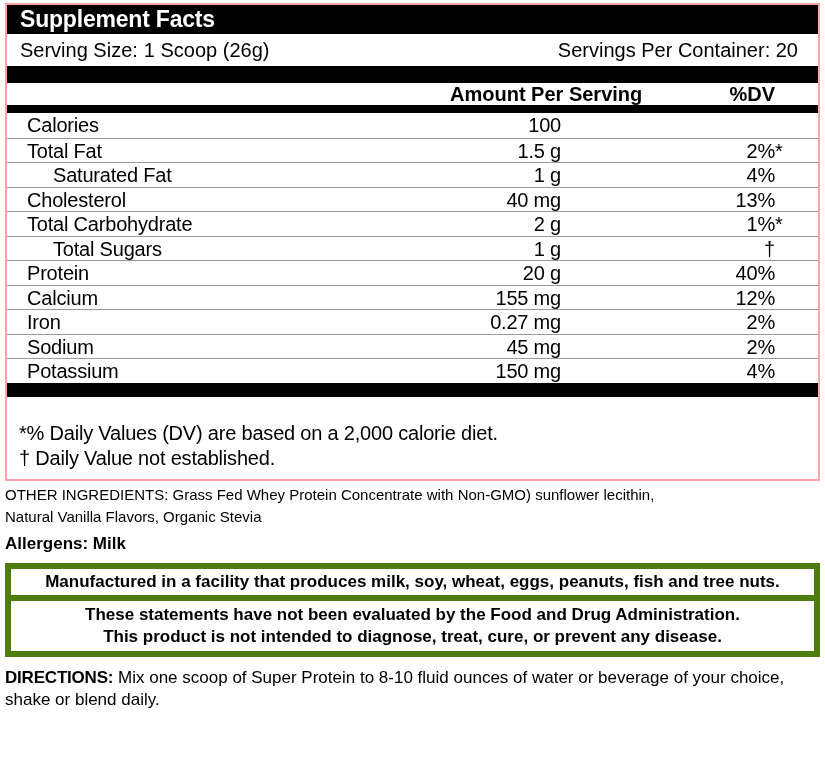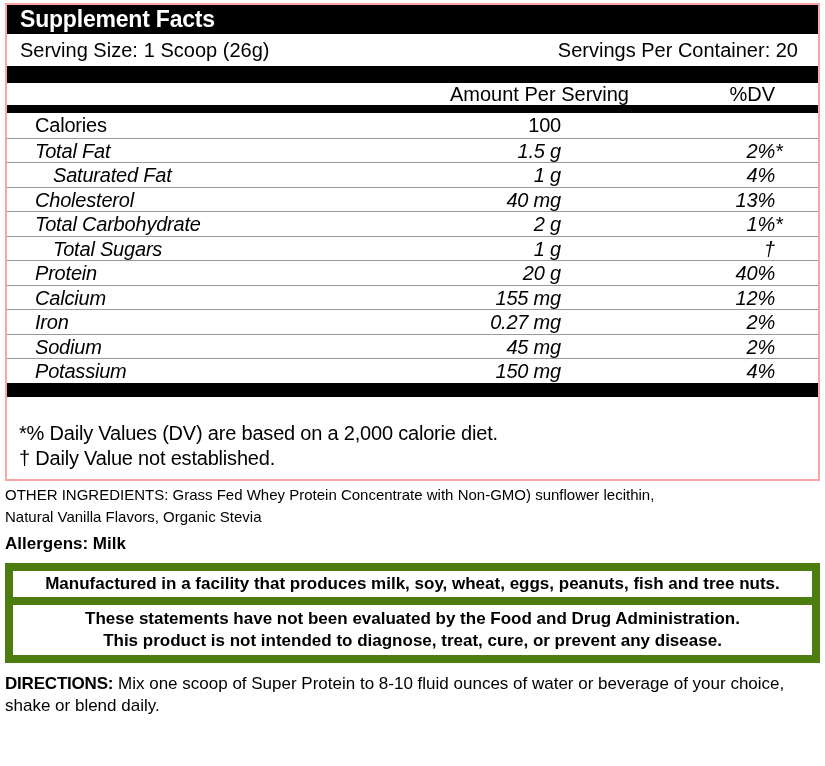--- a/index.html
+++ b/index.html
@@ -10,40 +10,40 @@
   }
   
   .hdr { padding-top:4px; text-align:center; font-size:22px; line-height:27px; letter-spacing:-0.2px; }
 
   
   .facts-box { margin:3px 5px 0 5px; border:2px solid #fca5a5; background:#fff; }
   .sf-title { background:#000; color:#fff; font-weight:bold; font-size:23px; height:29px; line-height:29px; padding-left:13px; letter-spacing:-0.2px; }
   .serving-row { height:32px; line-height:32px; font-size:20px; padding:0 20px 0 13px; display:flex; justify-content:space-between; white-space:nowrap; }
   .serving-left span { margin-right:6px; }
   .bar-a { height:17px; background:#000; }
-  .col-header { position:relative; height:22px; font-weight:normal; font-size:20px; line-height:22px; }
+  .col-header { position:relative; height:22px; font-weight:bold; font-size:20px; line-height:22px; }
   .col-amount-h { position:absolute; left:443px; top:0; }
   .col-dv-h { position:absolute; right:43px; top:0; }
   .bar-b { height:8px; background:#000; }
   .bar-c { height:14px; background:#000; }
 
   .nrow { position:relative; height:24.5px; font-size:20px; line-height:24px; letter-spacing:-0.2px; }
-  .nrow + .nrow { border-top:1px solid #9a9a9a;font-style:italic; }
-  .nrow .lbl { padding-left:28px; display:inline-block; }
+  .nrow + .nrow { border-top:1px solid #9a9a9a; }
+  .nrow .lbl { padding-left:20px; display:inline-block; }
   .nrow.indent .lbl { padding-left:46px; }
   .nrow .amt { position:absolute; right:257px; top:0; }
   .nrow .dv  { position:absolute; right:43px;  top:0; }
   .mark { display:inline-block; width:0; white-space:pre; }
 
   .footnotes { padding:24px 12px 8px 12px; font-size:20px; line-height:25px; letter-spacing:-0.2px; }
 
   
   .ingredients { margin:3px 5px 0 5px; font-size:15px; line-height:22px; }
   .allergens   { margin:5px 5px 4px 5px; font-size:17px; line-height:22px; font-weight:bold; }
-  .nbox { margin:0 5px; border:8px solid #4d7c0f; text-align:center; font-weight:bold; font-size:17px; }
+  .nbox { margin:0 5px; border:6px solid #4d7c0f; text-align:center; font-weight:bold; font-size:17px; }
   .nbox.manufactured { margin-top:8px; line-height:26px; }
   .nbox.fda { border-top:0; line-height:22px; padding:3px 0; }
   .directions { margin:10px 5px 0 5px; font-size:17px; line-height:22px; }
   .directions b { letter-spacing:-0.2px; }
 </style>
 </head>
 <body>
 
 <div class="page">
 

